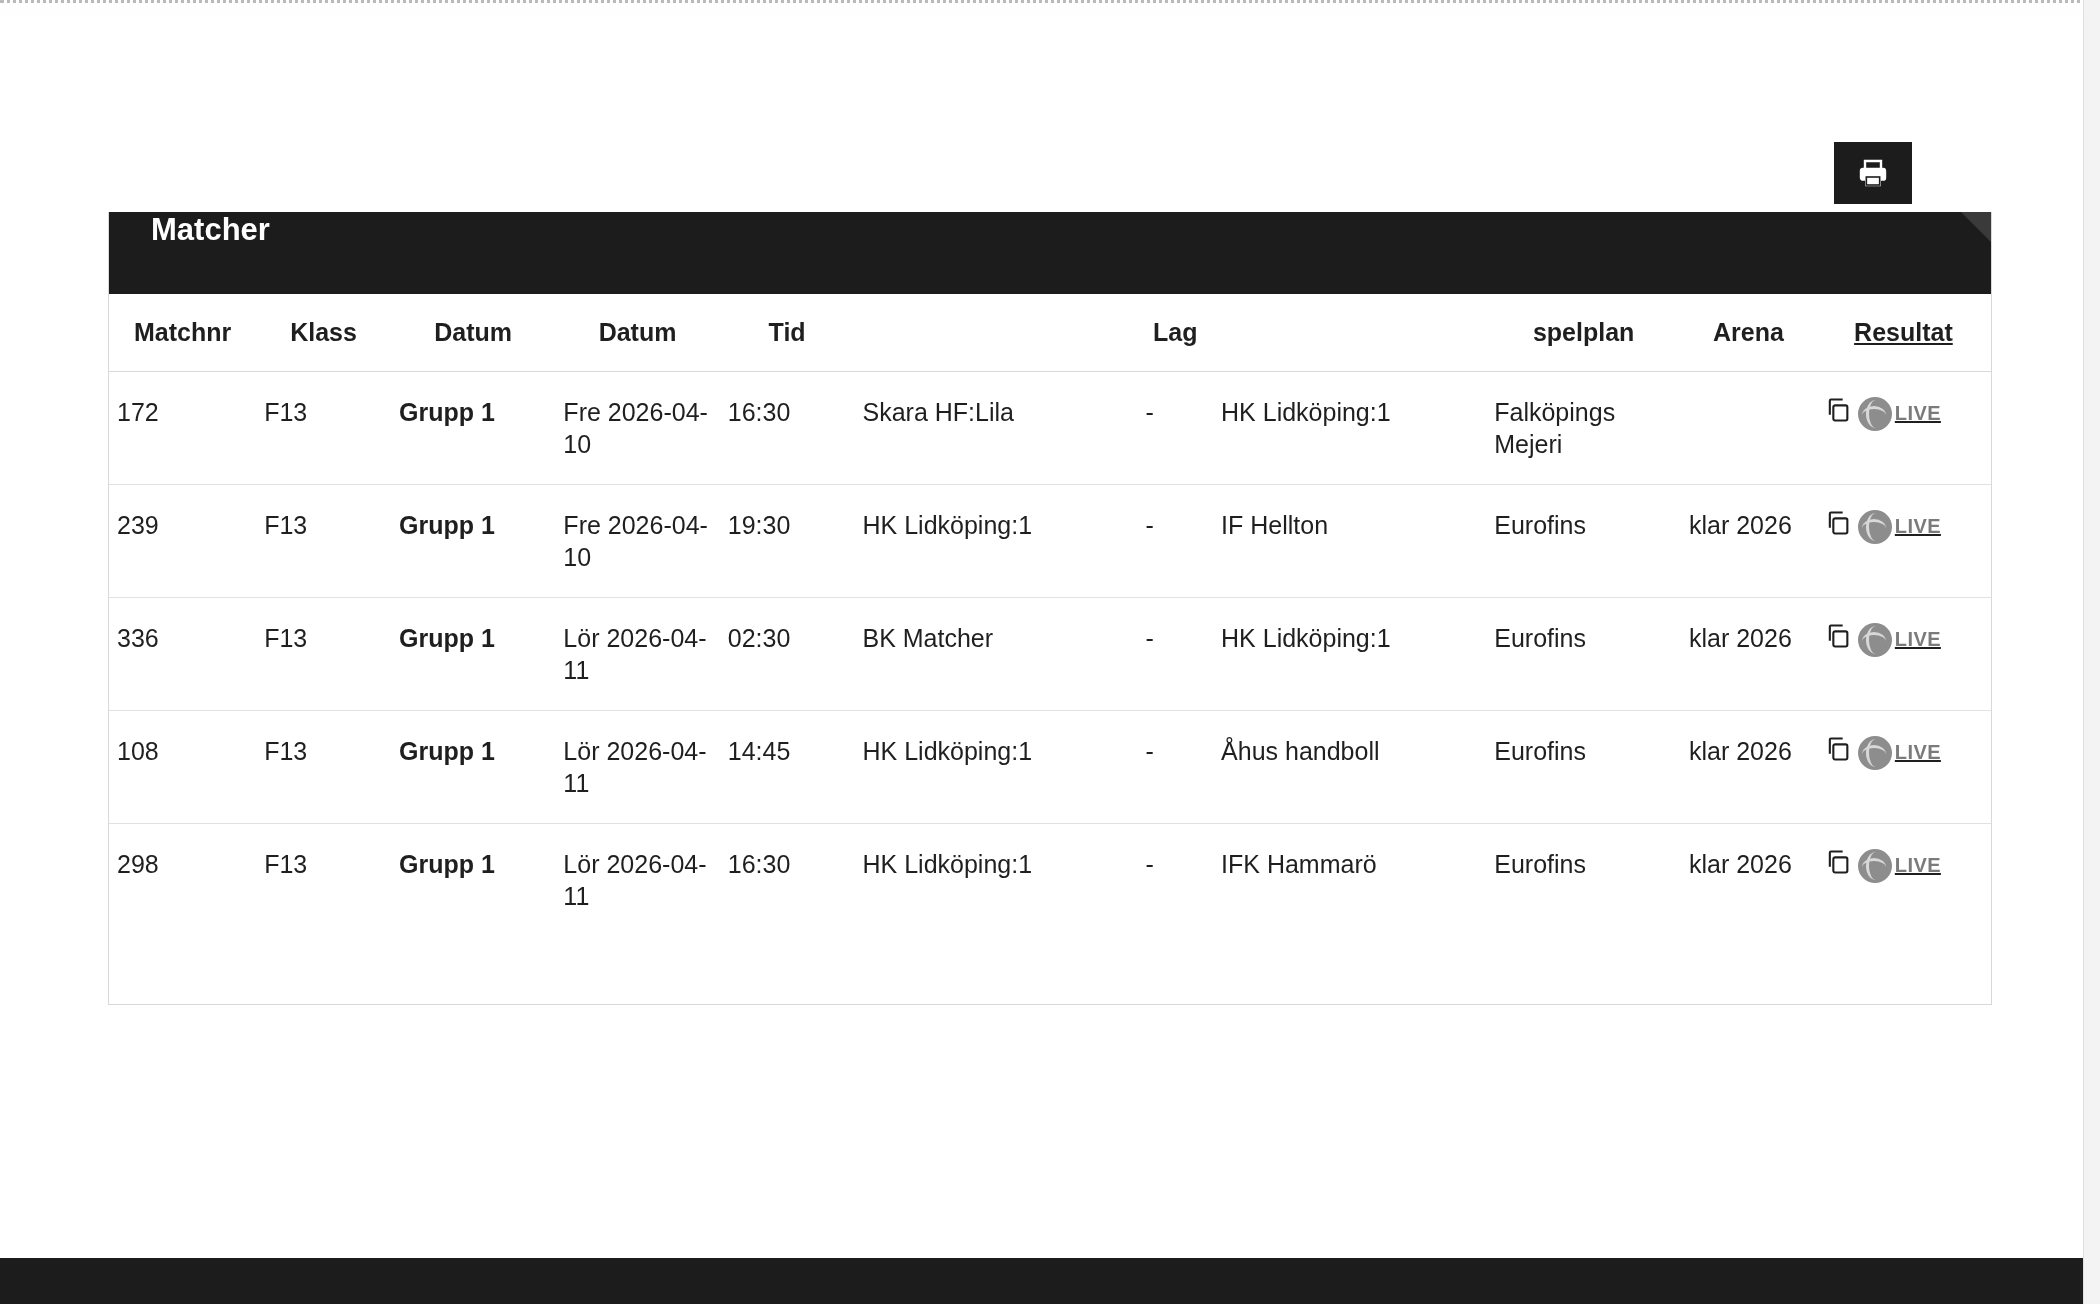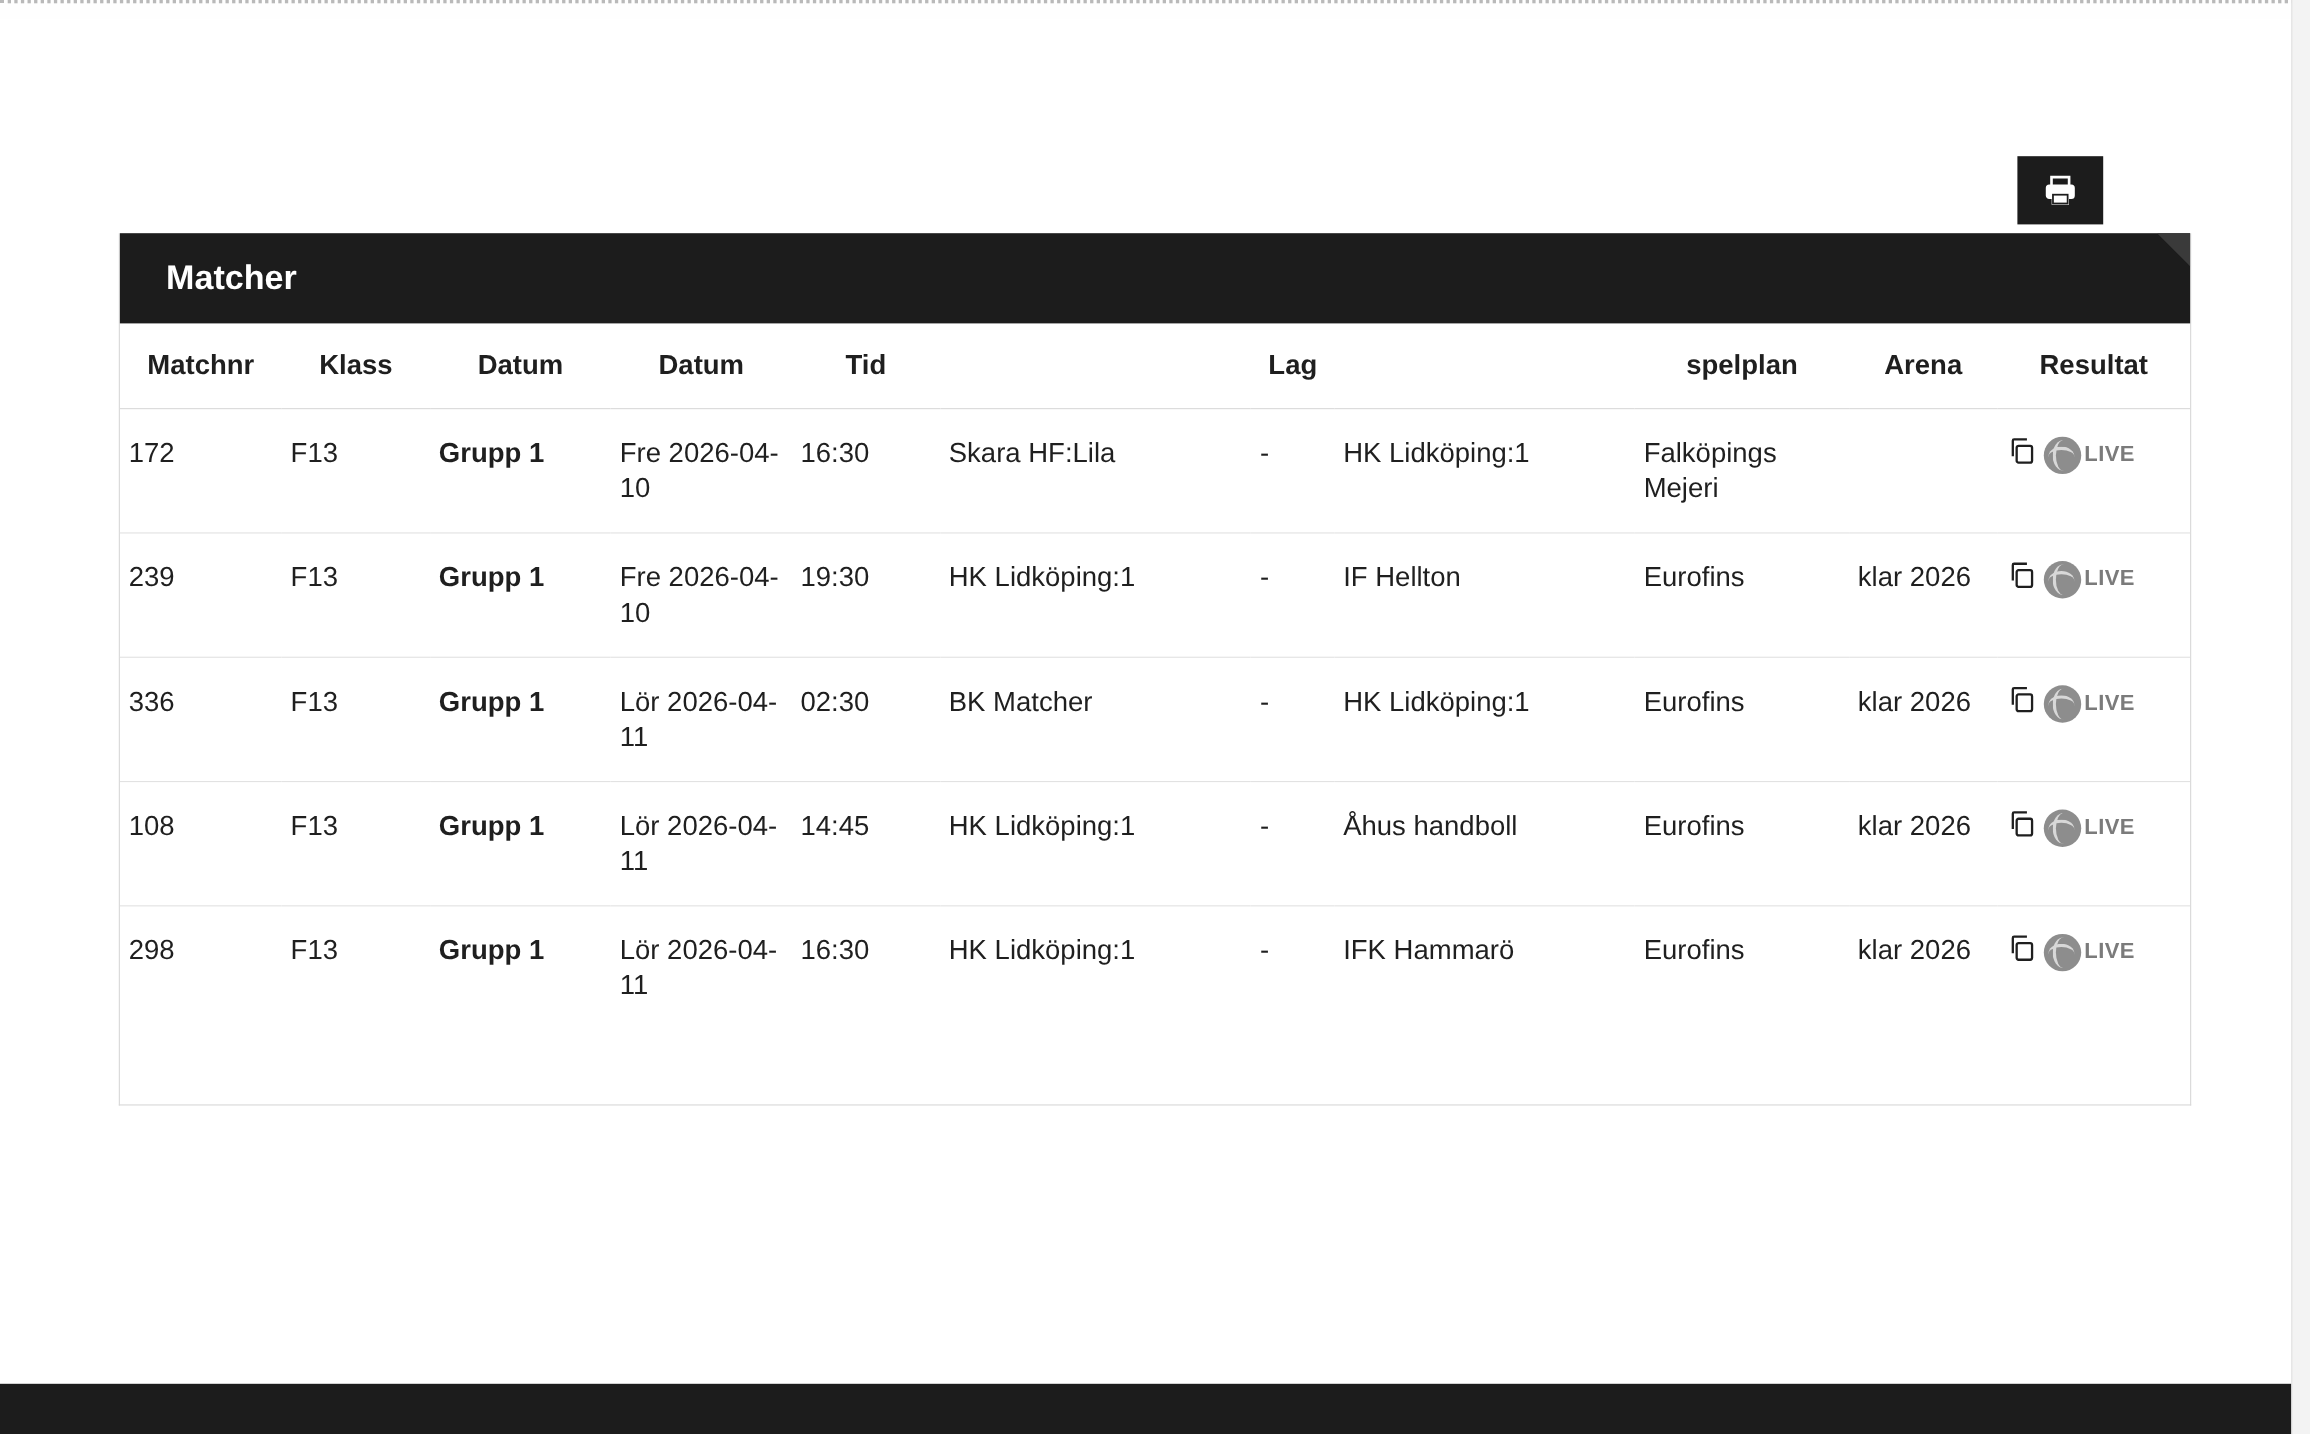--- a/index.html
+++ b/index.html
@@ -62,21 +62,21 @@
     border: 1px solid #d8d8d8;
     border-top: none;
     box-sizing: border-box;
     background: #fff;
   }
   .panel-header {
     position: relative;
     background: #1c1c1c;
     height: 82px;
     display: flex;
-    align-items: center;
+    align-items: flex-start;
     overflow: hidden;
   }
   .panel-header-title {
     color: #ffffff;
     font-size: 31px;
     font-weight: bold;
     margin-left: 42px;
   }
   .corner-fold {
     position: absolute;
@@ -115,21 +115,21 @@
   .col-matchnr { width: 132px; }
   .col-klass { width: 120px; }
   .col-grupp { width: 150px; font-weight: bold; }
   .col-datum { width: 150px; }
   .col-tid   { width: 120px; }
   .col-home  { width: 270px; }
   .col-dash  { width: 60px; }
   .col-away  { width: 260px; }
   .col-spelplan { width: 180px; }
   .col-arena { width: 120px; }
-  .col-resultat { width: 160px; }
+  .col-resultat { width: 160px; text-decoration: underline; }
   .resultat-cell {
     display: flex;
     align-items: center;
     gap: 6px;
   }
   .copy-icon { display: block; }
   .live-badge {
     display: flex;
     align-items: center;
     gap: 3px;

